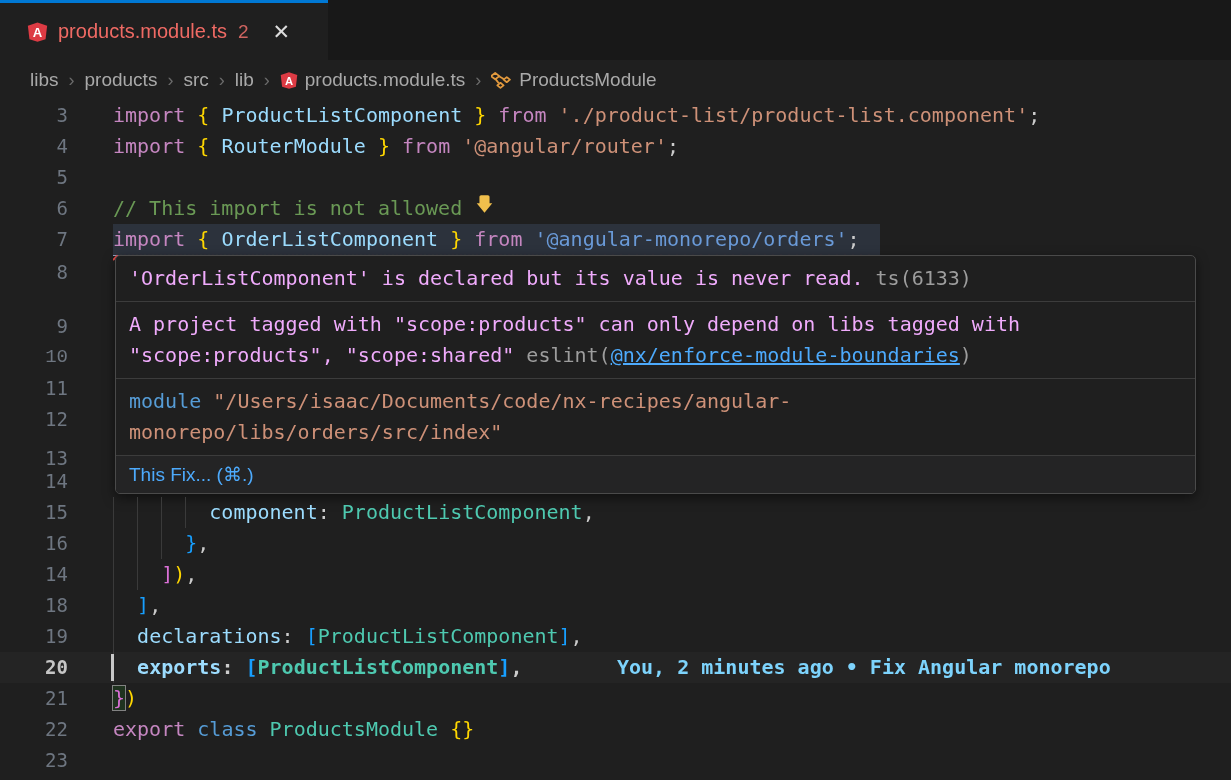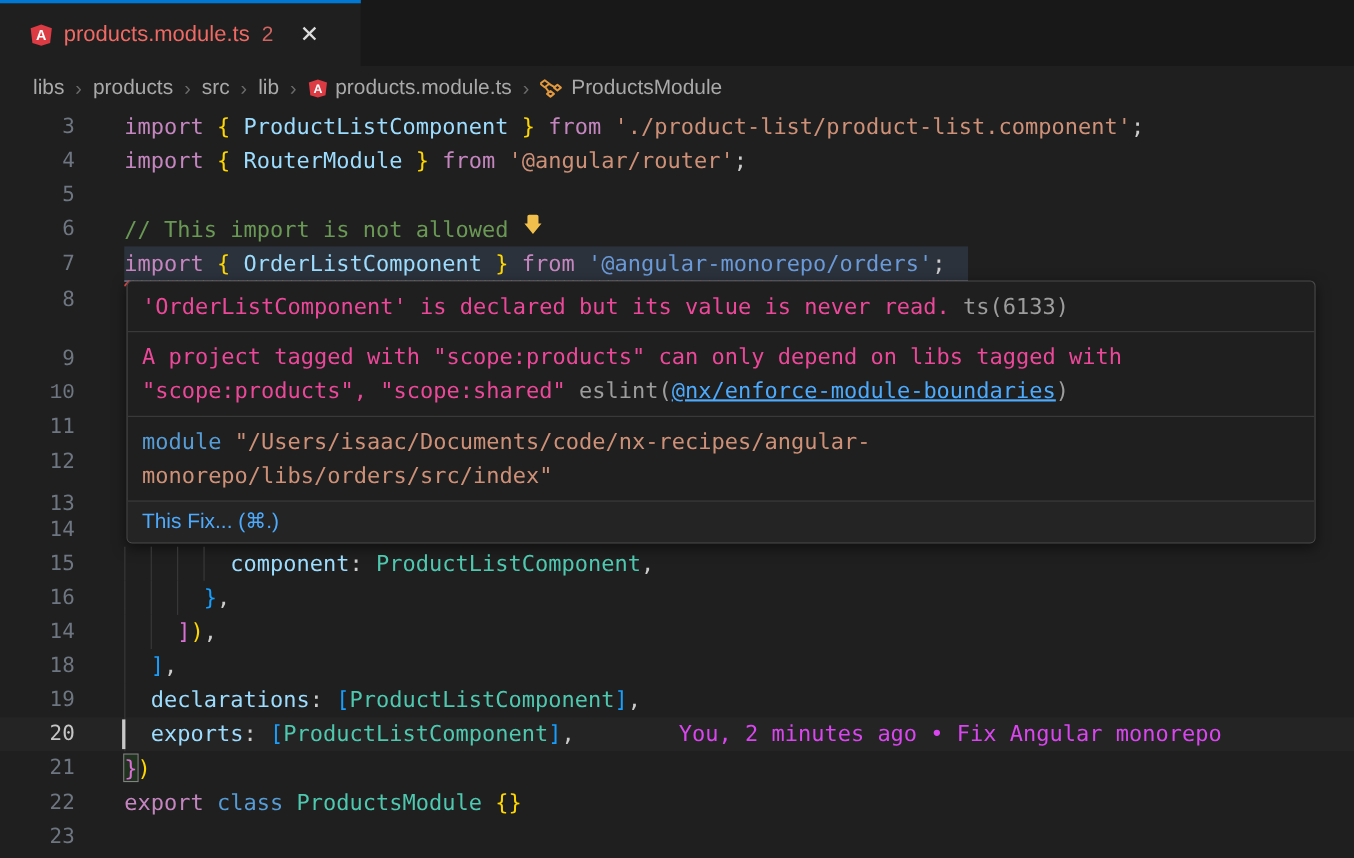--- a/index.html
+++ b/index.html
@@ -26,52 +26,52 @@
   }
   .crumb{display:flex;align-items:center;gap:7px;text-align:center;}
   .crumb-sep{color:#6b6b6b;font-size:18px;}
   
   #editor{
     position:relative;
     font-family:"DejaVu Sans Mono",monospace;
     font-size:20px;line-height:31px;color:#cccccc;
   }
   .row{display:flex;height:31px;position:relative;}
-  .row.current{background:#242424;}
+  .row.current{background:#242424;font-weight:bold;}
   .ln{width:68px;flex:none;text-align:right;color:#6e7681;font-size:19px;}
   .row.current .ln{color:#c6c6c6;}
   .code{position:relative;flex:1;padding-left:45px;white-space:pre;}
   .guide{position:absolute;top:0;bottom:0;width:1px;background:#3a3a3a;}
   
   .kw{color:#C586C0}.kw2{color:#569CD6}.id{color:#9CDCFE}.type{color:#4EC9B0}
   .str{color:#CE9178}.cmt{color:#6A9955}.pun{color:#CCCCCC}
   .b1{color:#FFD700}.b2{color:#DA70D6}.b3{color:#179FFF}
   .str7{color:#6a9ad8}
   .match{outline:1px solid #828282;background:rgba(30,110,30,.25);}
   
   .stmt{
     position:relative;display:inline-block;
     background:rgba(79,100,138,.28);
     border-bottom:1px solid #92a0bc;
     padding-right:20px;
   }
   .squig{position:absolute;left:0;top:100%;margin-top:-1px;}
   .cursor{position:absolute;left:43px;top:2px;width:3px;height:27px;background:#c8c8c8;}
-  .blame{position:absolute;left:549px;top:0;color:#d946ef;}
+  .blame{position:absolute;left:549px;top:0;color:#7dd3fc;}
   
   .band{position:relative;height:242px;}
   .band .bln{position:absolute;left:0;width:68px;text-align:right;color:#6e7681;font-size:19px;line-height:31px;}
   .popup{
     position:absolute;left:115px;top:0;width:1081px;height:239px;box-sizing:border-box;
     background:#1f1f1f;border:1px solid #4a4a4a;border-radius:5px;
     box-shadow:0 4px 12px rgba(0,0,0,.5);overflow:hidden;
   }
   .psec{padding:7px 13px;border-top:1px solid #3c3c3c;font-size:20px;line-height:31px;}
   .psec:first-child{border-top:none;}
-  .msg{color:#ec4899}.dim{color:#9d9d9d}
+  .msg{color:#f0abfc}.dim{color:#9d9d9d}
   .lnk{color:#4daafc;text-decoration:underline;cursor:pointer;}
   .actions{
     border-top:1px solid #3c3c3c;background:#242425;
     padding:8px 13px;display:flex;gap:32px;
     font-family:"Liberation Sans",sans-serif;font-size:19px;line-height:22px;
   }
   .action{color:#4daafc;cursor:pointer;}
   .icon{display:inline-flex;flex:none;}
 </style>
 </head>

